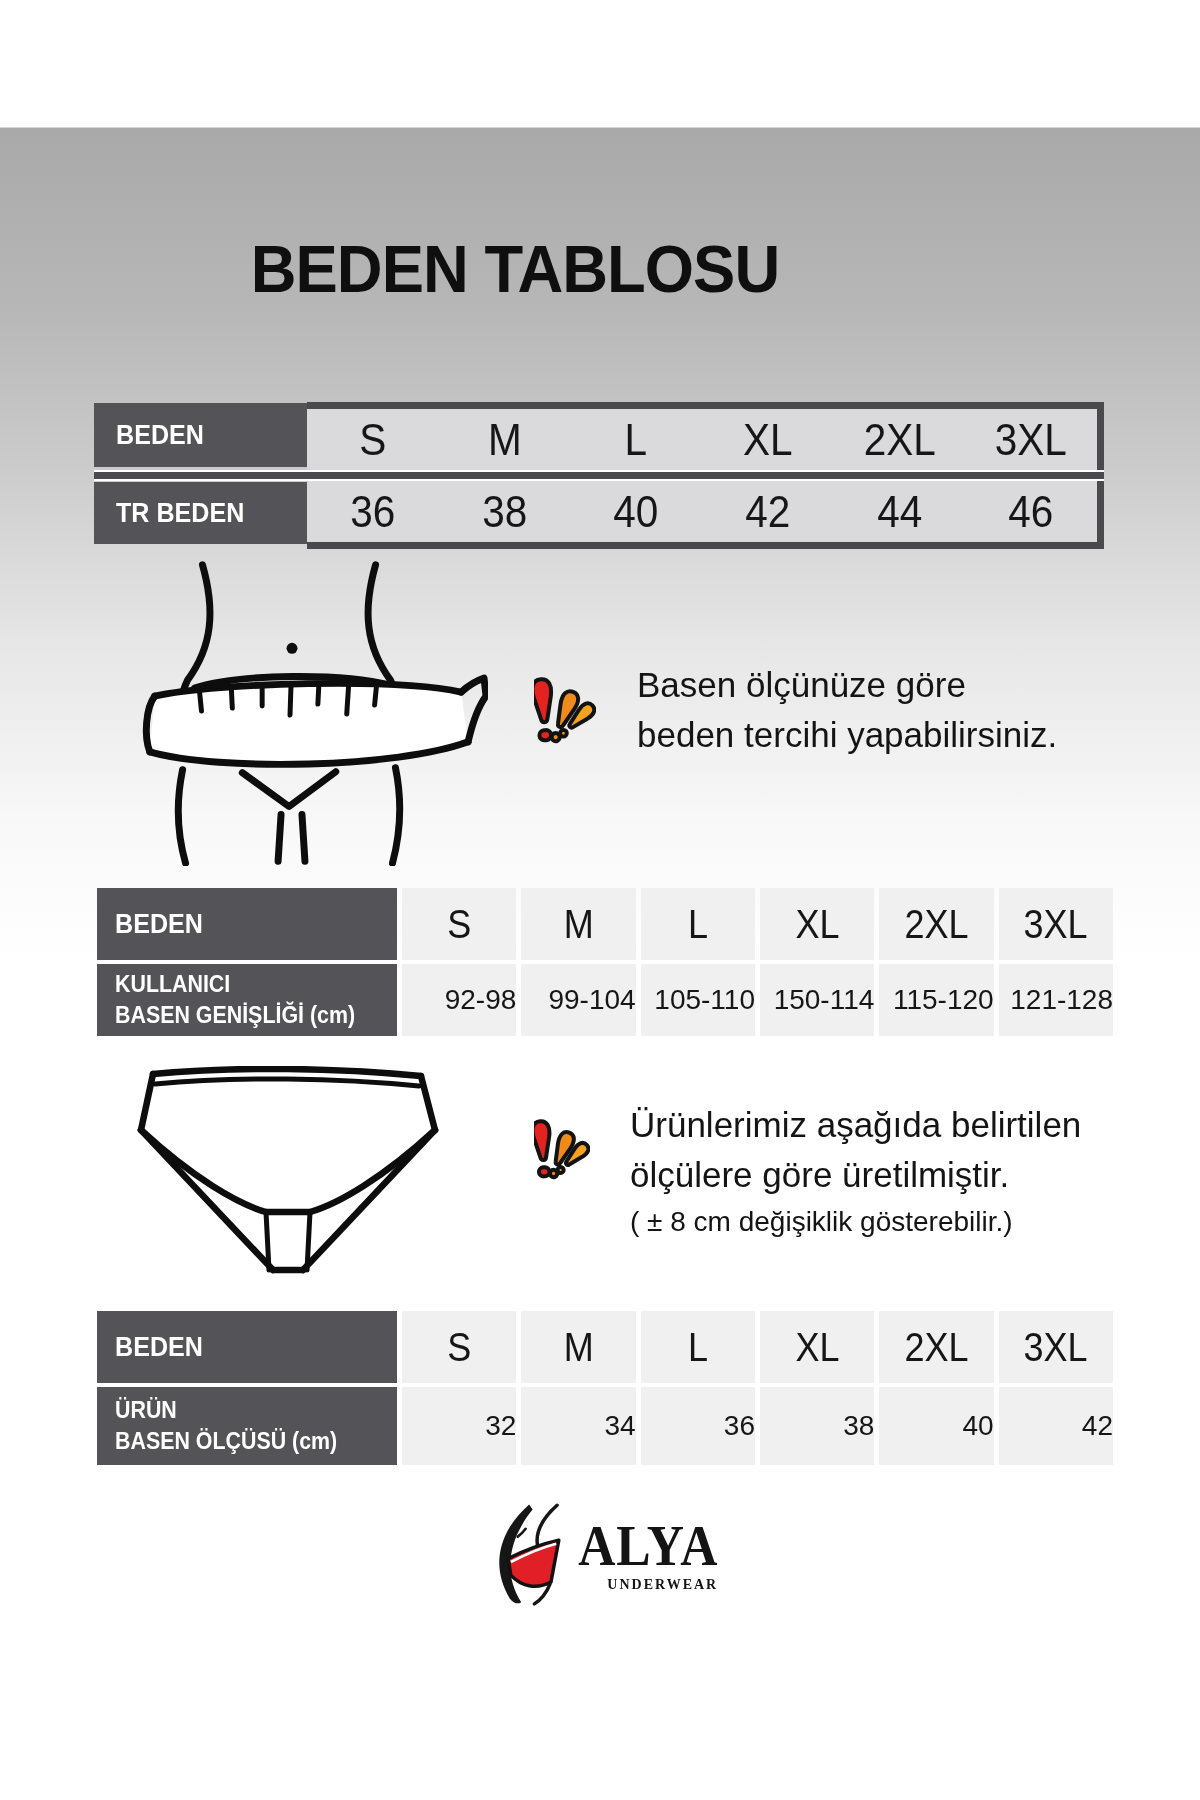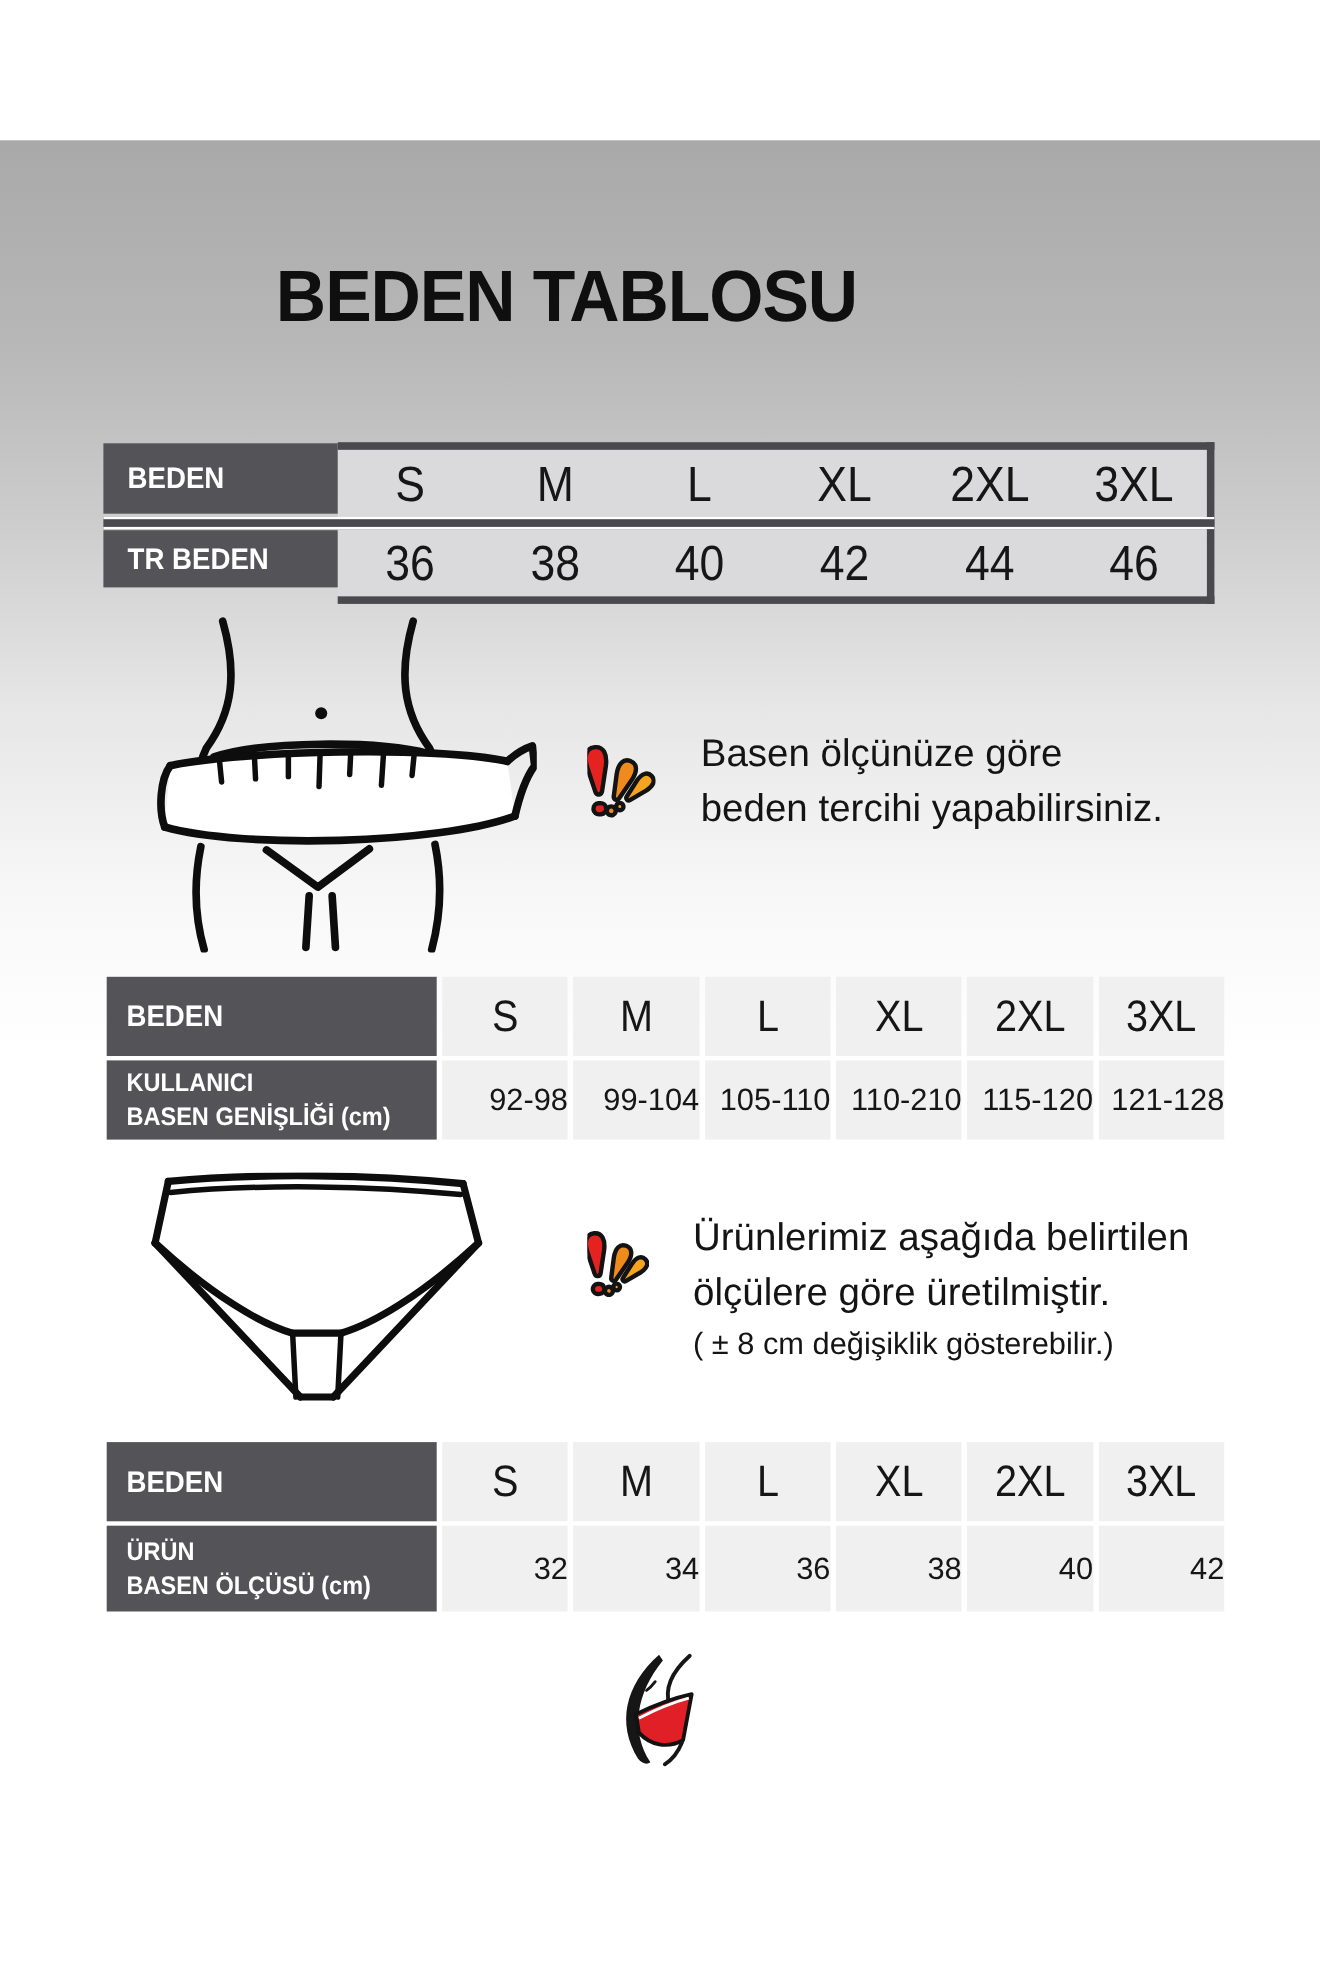--- a/index.html
+++ b/index.html
@@ -24,21 +24,21 @@
   .t1-vrow{height:61px;display:flex;background:var(--cell-light,#dadadc);}
   .t1-spacer{height:11px;background:transparent;}
   .t1-cell{flex:1;display:flex;align-items:center;justify-content:center;
     font-size:45px;color:#161616;transform:scaleX(.9);}
   .t1-divider{position:absolute;left:0;top:68px;width:1010px;height:7px;
     background:var(--table-border,#4a4a4e);border-top:2px solid #fff;border-bottom:2px solid #fff;}
   .t1-label{position:absolute;left:0;width:213px;background:var(--dark-cell,#545458);
     color:#fff;font-weight:bold;font-size:27px;display:flex;align-items:center;
     padding-left:22px;box-sizing:border-box;}
   .t1-label-1{top:1px;height:64px;}
-  .t1-label-2{top:80px;height:52px;}
+  .t1-label-2{top:80px;height:62px;}
   
   .tg{position:absolute;display:grid;gap:4px 5px;}
   .t2{left:97px;top:888px;width:1016px;grid-template-columns:300px repeat(6,1fr);grid-template-rows:72px 72px;}
   .t3{left:97px;top:1311px;width:1016px;grid-template-columns:300px repeat(6,1fr);grid-template-rows:72px 78px;}
   .tg-label{background:var(--dark-cell,#545458);color:#fff;font-weight:bold;
     display:flex;flex-direction:column;justify-content:center;
     padding-left:18px;box-sizing:border-box;}
   .tg-hlabel{font-size:27px;}
   .tg-dlabel{font-size:23px;line-height:31px;}
   .tg-hcell{background:var(--cell-lighter,#f0f0f0);display:flex;align-items:center;justify-content:center;
@@ -189,21 +189,21 @@
     <div class="tg-dcell">
         <span>92-98</span>
       </div>
     <div class="tg-dcell">
         <span>99-104</span>
       </div>
     <div class="tg-dcell">
         <span>105-110</span>
       </div>
     <div class="tg-dcell">
-        <span>110-210</span>
+        <span>150-114</span>
       </div>
     <div class="tg-dcell">
         <span>115-120</span>
       </div>
     <div class="tg-dcell">
         <span>121-128</span>
       </div>
   </div>
 
   <div class="fig-panty">
@@ -297,16 +297,20 @@
   <div class="logo-wrap">
     <div class="logo">
       <svg class="logo-mark" viewBox="0 0 110 120">
         <path class="mark-ink" d="M54,2 C18,34 10,74 32,110 C36,115 41,117 45,114 C24,82 30,42 58,8 Z"></path>
         <path class="mark-stroke" d="M86,3 C67,20 59,37 65,55"></path>
         <path class="mark-stroke" style="stroke-width:3" d="M50,30 C47,34 44,37 41,39"></path>
         <path class="mark-red" d="M30,64 C50,54 70,47 88,43 L79,91 C62,100 45,96 33,83 Z"></path>
         <path d="M33,68 C52,58 70,51 85,47" fill="none" stroke="#ffffff" stroke-width="3"></path>
         <path class="mark-stroke" d="M78,93 C74,103 68,111 60,116"></path>
       </svg>
+      <div class="logo-text">
+        <div class="brand">ALYA</div>
+        <div class="brand-sub">UNDERWEAR</div>
+      </div>
     </div>
   </div>
 
 </div>
 
 </body></html>

